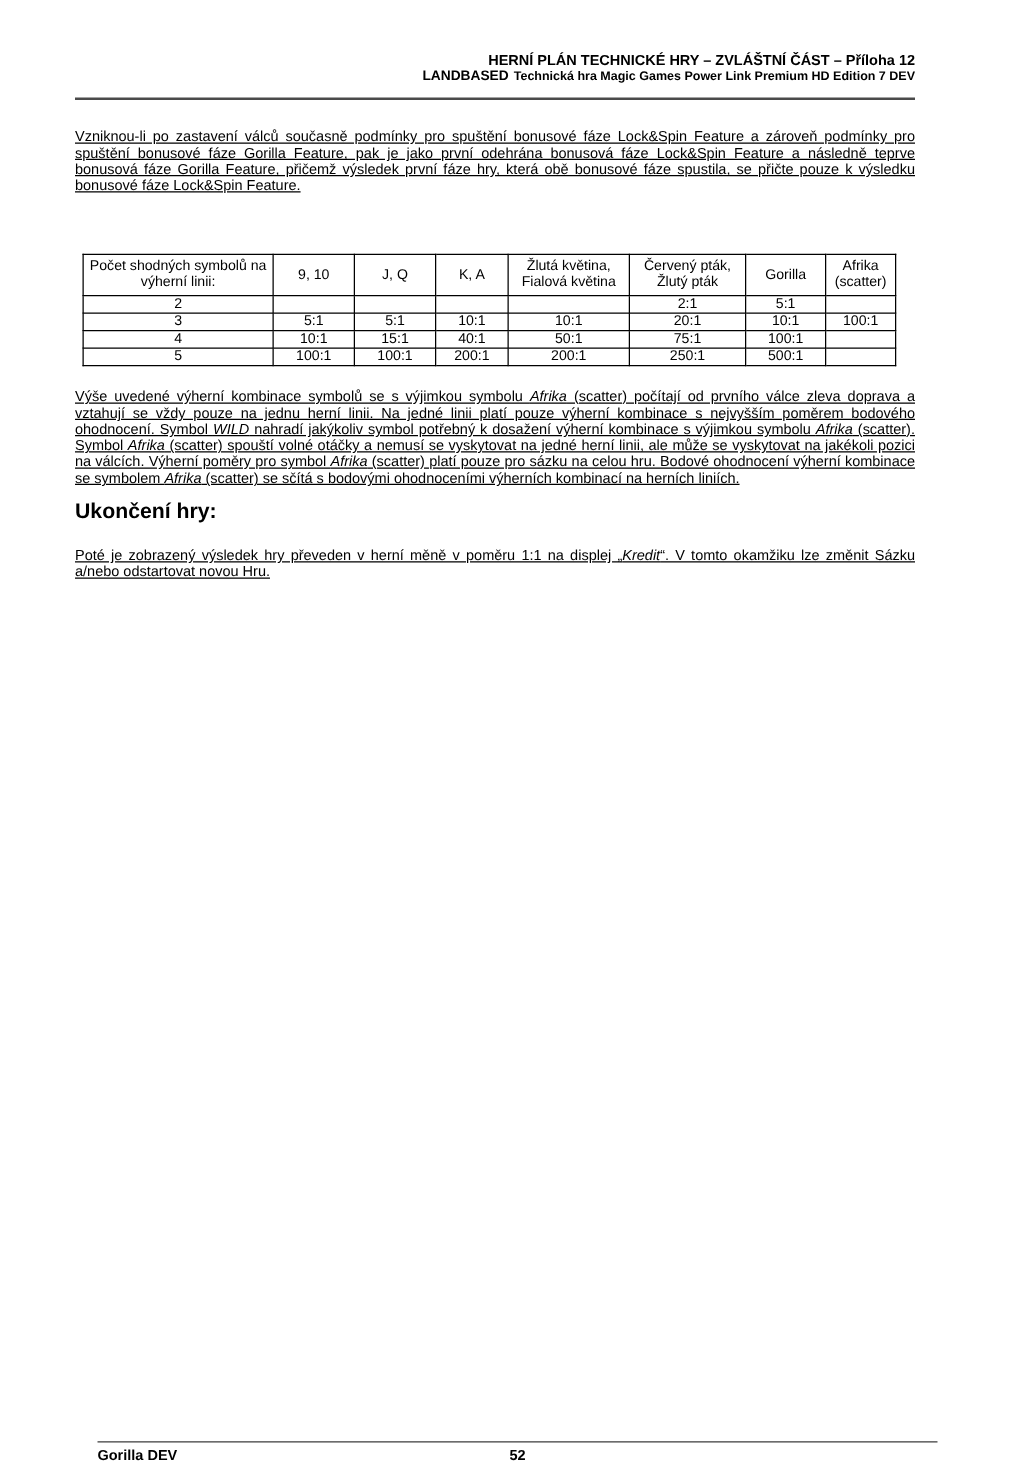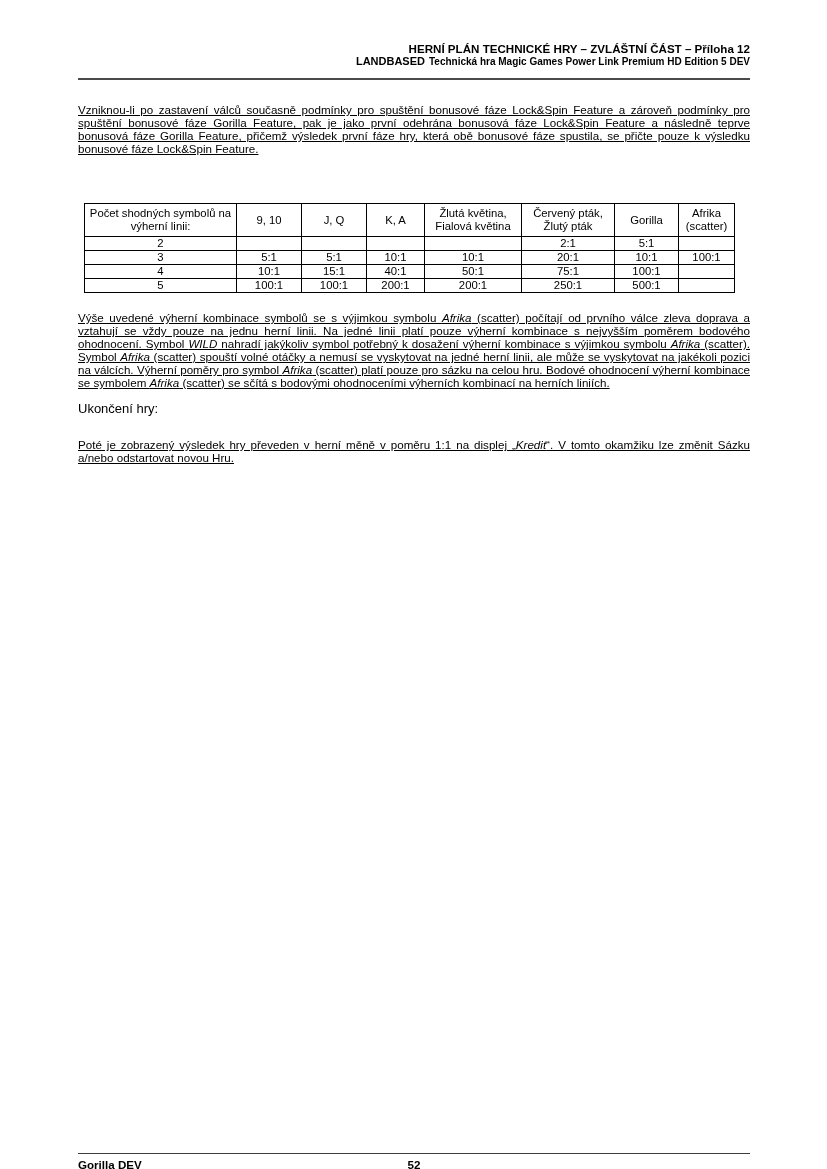--- a/index.html
+++ b/index.html
@@ -8,21 +8,21 @@
     position: relative;
     width: 827px;
     height: 1169px;
     background: #fff;
     font-family: "Liberation Sans", sans-serif;
     color: #000;
     overflow: hidden;
   }
   .content {
     position: absolute;
-    left: 78px;
+    left: 60px;
     top: 0;
     width: 672px;
   }
   
   .doc-header { padding-top: 42px; text-align: right; font-weight: bold; }
   .hdr-line1 { font-size: 11.6px; line-height: 13px; }
   .hdr-line2 { font-size: 10px;  line-height: 13px; }
   .hdr-line2 .landbased { font-size: 11px; margin-right: 4px; }
   .hdr-rule { margin-top: 10px; border-top: 2px solid #4a4a4a; height: 0; }
   
@@ -46,23 +46,23 @@
     vertical-align: middle;
     font-size: 11.3px;
     padding: 0 2px;
     overflow: hidden;
   }
   table.payout th { font-weight: normal; line-height: 13px; padding: 3px 2px; }
   table.payout td { height: 14px; line-height: 13px; }
   
   h2.section {
     margin: 12px 0 0 0;
-    font-size: 13px;
+    font-size: 17px;
     line-height: 15px;
-    font-weight: normal;
+    font-weight: bold;
   }
   
   .doc-footer {
     position: absolute;
     left: 78px;
     top: 1153px;
     width: 672px;
     border-top: 1.5px solid #3d3d3d;
     padding-top: 4px;
   }
@@ -75,21 +75,21 @@
 </style>
 </head>
 <body>
 
 <div class="page">
   <div class="content">
 
     <header class="doc-header">
       <div class="hdr-line1">HERNÍ PLÁN TECHNICKÉ HRY – ZVLÁŠTNÍ ČÁST – Příloha 12</div>
       <div class="hdr-line2">
-        <span class="landbased">LANDBASED</span><span>Technická hra Magic Games Power Link Premium HD Edition 5 DEV</span>
+        <span class="landbased">LANDBASED</span><span>Technická hra Magic Games Power Link Premium HD Edition 7 DEV</span>
       </div>
       <div class="hdr-rule"></div>
     </header>
 
     <p class="p1"><span>Vzniknou-li po zastavení válců současně podmínky pro spuštění bonusové fáze Lock&amp;Spin Feature a zároveň podmínky pro spuštění bonusové fáze Gorilla Feature, pak je jako první odehrána bonusová fáze Lock&amp;Spin Feature a následně teprve bonusová fáze Gorilla Feature, přičemž výsledek první fáze hry, která obě bonusové fáze spustila, se přičte pouze k výsledku bonusové fáze Lock&amp;Spin Feature.</span></p>
 
     <p class="p2"><br></p>
 
     <table class="payout">
       <colgroup>

